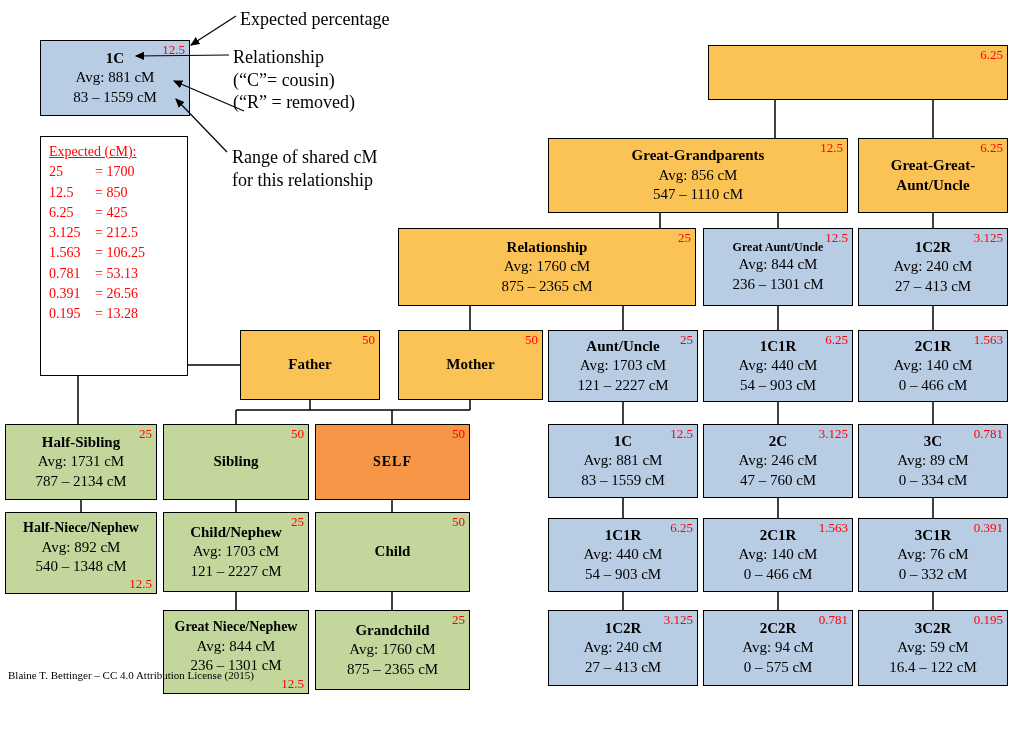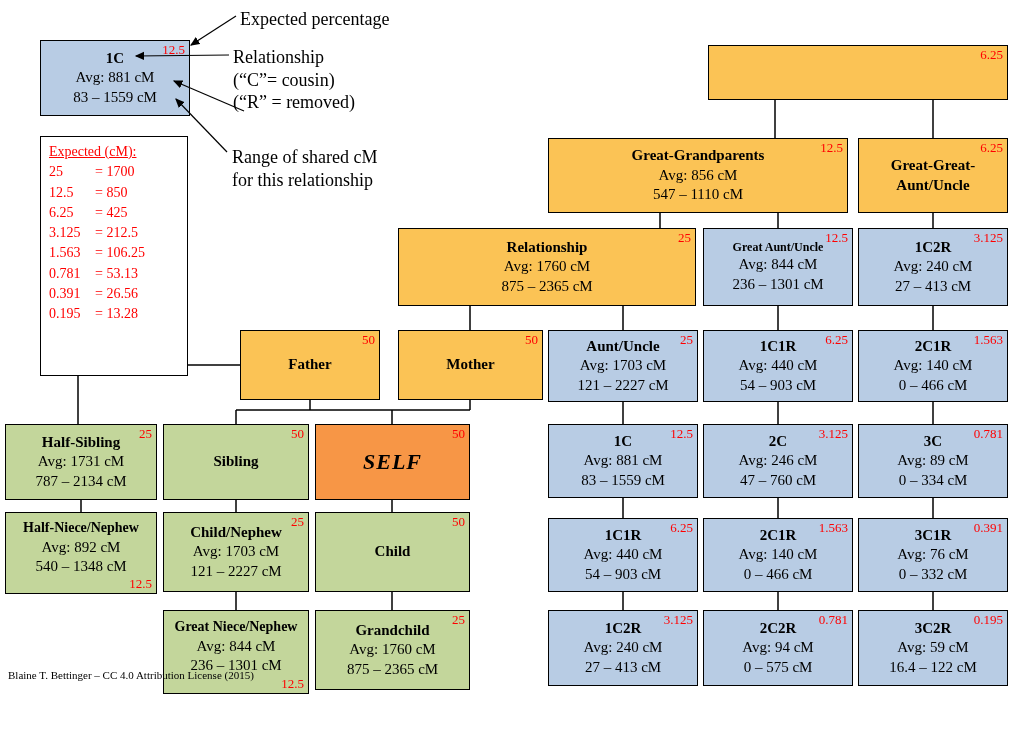--- a/index.html
+++ b/index.html
@@ -24,21 +24,21 @@
   }
   .box.pct-bottom .pct { top:auto; bottom:1px; }
   .box.pct-bottom { padding-bottom:10px; }
   .box.small-title .title { font-size:14px; }
   .box.title-md .title { font-size:12px; }
   .box.big-title .title { font-size:16px; }
 
   .blue   { background:#b8cce4; }
   .orange { background:#fbc355; }
   .selfbox{ background:#f79646; }
-  .selfbox .title { font-size:22px; letter-spacing:1px;font-style:italic; }
+  .selfbox .title { font-size:14px; letter-spacing:1px; }
   .green  { background:#c3d69b; }
 
   .ann {
     position:absolute; z-index:1;
     font-size:18px; line-height:1.25; white-space:pre-line;
   }
 
   .exp-box {
     position:absolute; z-index:1;
     border:1.6px solid #000; background:#fff;

